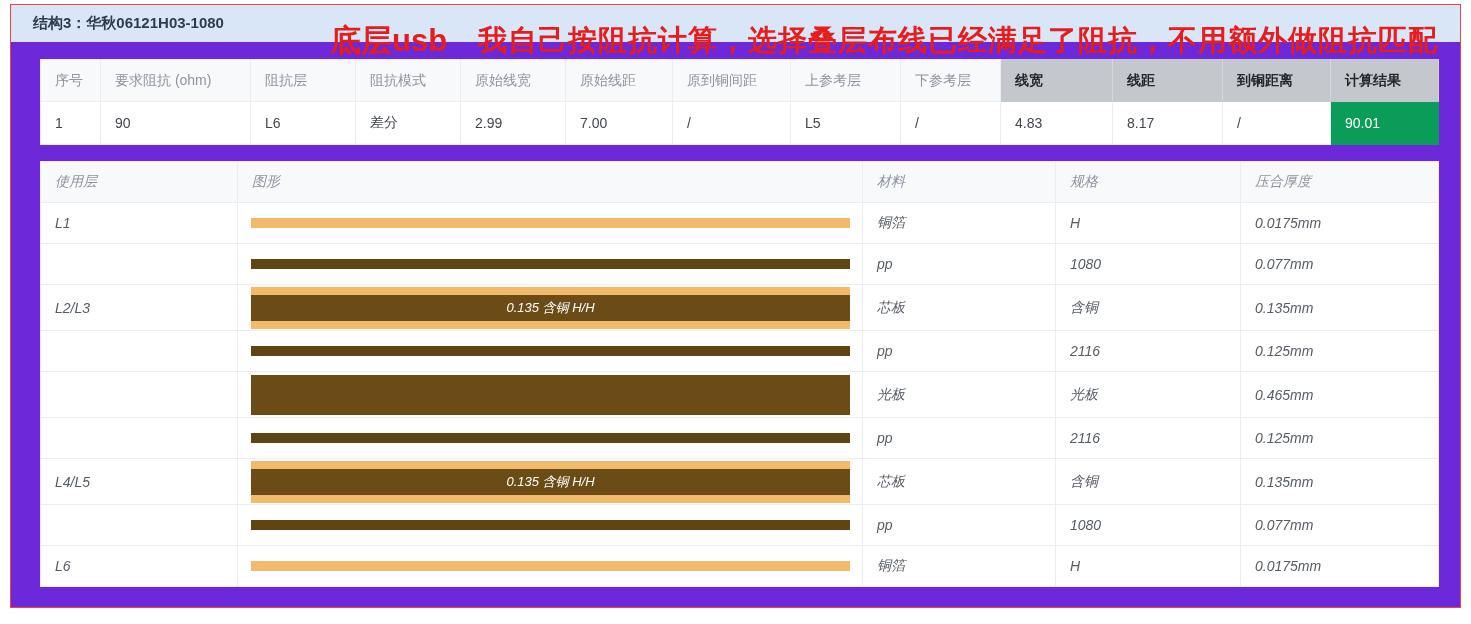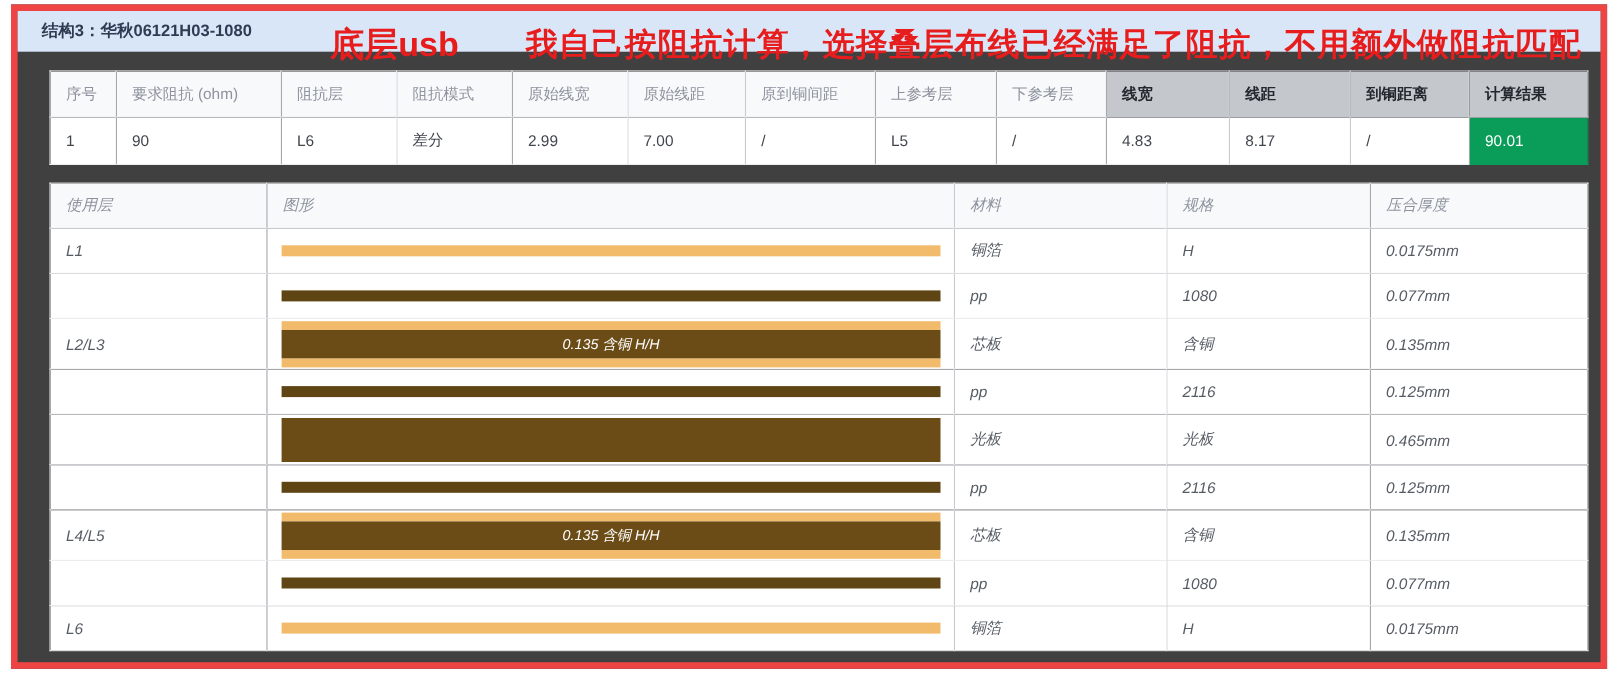--- a/index.html
+++ b/index.html
@@ -1,24 +1,24 @@
 <!DOCTYPE html>
 <html><head>
 <meta charset="utf-8">
 <style>
   * { margin:0; padding:0; box-sizing:border-box; }
   html,body { width:1471px; height:624px; background:#ffffff;
     font-family:"Liberation Sans","DejaVu Sans",sans-serif; overflow:hidden; }
   .card { position:absolute; left:10px; top:4px; width:1451px; height:604px;
-    background:#404040; border:6px solid #ef4444; }
+    background:#6d28d9; border:1px solid #ef4444; }
   .title-bar { height:37px; background:#d9e6f7; display:flex; align-items:center;
     padding-left:22px; }
   .title-bar .title { font-size:15px; font-weight:bold; color:#2e3b52; }
   .annotation { position:absolute; font-weight:bold; z-index:5; white-space:nowrap; }
-  .annot-small { left:300px; top:20px; font-size:31px; }
+  .annot-small { left:330px; top:20px; font-size:31px; }
   .annot-big   { left:478px; top:21px;  font-size:29px; letter-spacing:1px; }
 
   table { border-collapse:collapse; table-layout:fixed; }
   td, th { border:1px solid #ebedf0; font-weight:normal; text-align:left;
     padding-left:14px; overflow:hidden; white-space:nowrap; }
 
   
   .imp-table { margin:17px 0 16px 29px; width:1398px; font-size:14px; }
   .imp-table th { height:42px; background:#f8f9fb; color:#8d939e; }
   .imp-table th.hl { background:#c4c7cc; color:#23272e; font-weight:bold;

